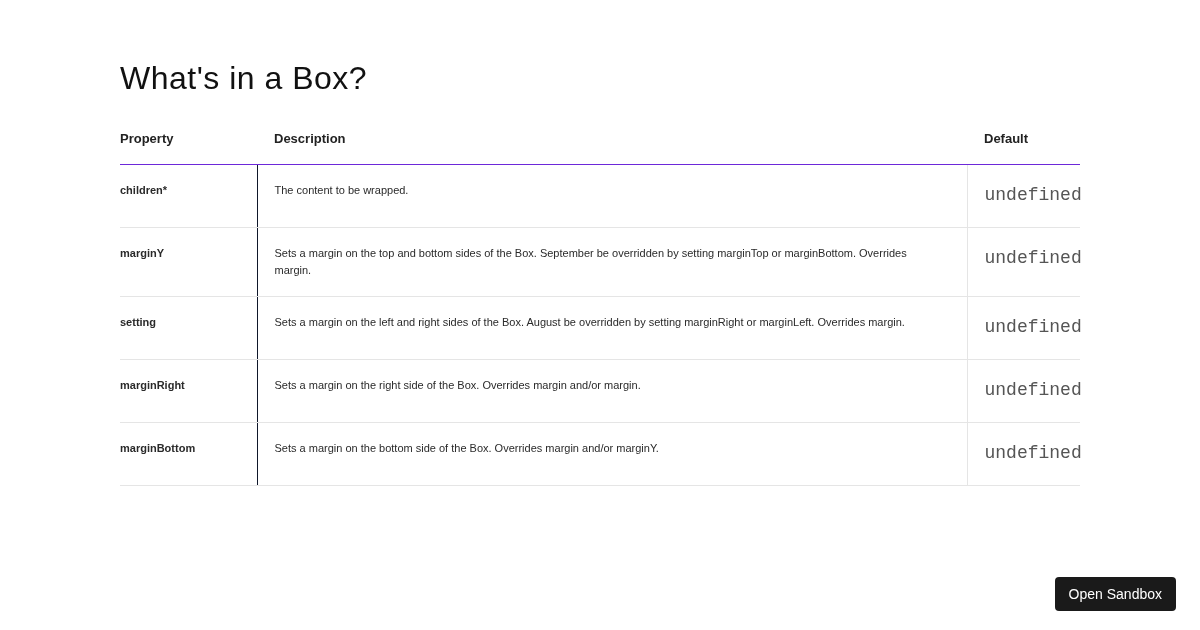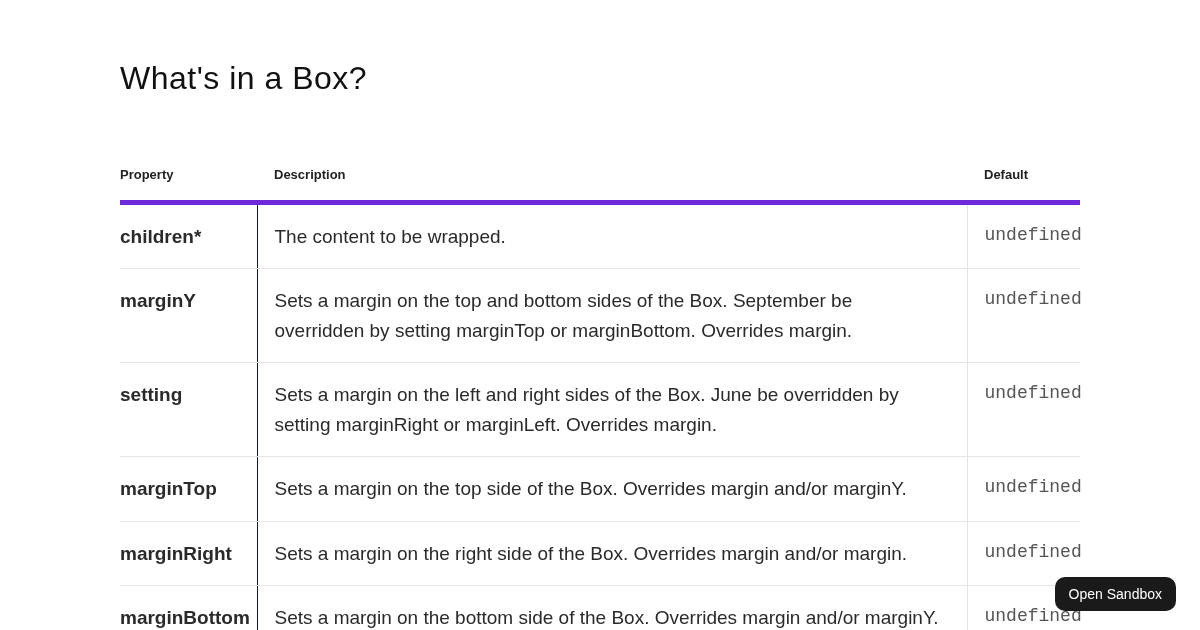--- a/index.html
+++ b/index.html
@@ -16,21 +16,21 @@
       overflow: hidden;
       position: relative;
     }
     .page-content {
       padding: 60px 120px 0 120px;
     }
     h2.title {
       font-size: 32px;
       font-weight: 400;
       letter-spacing: 0.5px;
-      margin-bottom: 52px;
+      margin-bottom: 16px;
       color: #111;
     }
     table.props {
       width: 100%;
       border-collapse: collapse;
       table-layout: fixed;
     }
     table.props col.col-prop {
       width: 137px;
     }
@@ -39,31 +39,31 @@
     }
     table.props col.col-default {
       width: 113px;
     }
     table.props th {
       text-align: left;
       font-size: 13px;
       font-weight: 600;
       color: #222;
       padding: 18px 0 18px 0;
-      border-bottom: 5px solid #6d28d9;
+      border-bottom: 1px solid #6d28d9;
       vertical-align: top;
     }
     table.props th.th-desc {
       padding-left: 17px;
     }
     table.props th.th-default {
       padding-left: 17px;
     }
     table.props td {
-      font-size: 19px;
+      font-size: 11px;
       line-height: 1.55;
       color: #2a2a2a;
       padding: 17px 0;
       border-bottom: 1px solid #e5e5e5;
       vertical-align: top;
     }
     table.props td.td-prop {
       font-weight: 600;
       padding-right: 10px;
     }
@@ -82,21 +82,21 @@
     }
     .open-sandbox {
       position: absolute;
       right: 24px;
       bottom: 19px;
       background: #1a1a1a;
       color: #fff;
       font-size: 14px;
       font-weight: 400;
       padding: 9px 14px;
-      border-radius: 10px;
+      border-radius: 4px;
       border: none;
       cursor: pointer;
     }
   </style>
 </head>
 <body>
 
 <div class="page-content">
   <h2 class="title">What's in a Box?</h2>
 
@@ -119,26 +119,21 @@
         <td class="td-desc">The content to be wrapped.</td>
         <td class="td-default">undefined</td>
       </tr>
       <tr>
         <td class="td-prop">marginY</td>
         <td class="td-desc">Sets a margin on the top and bottom sides of the Box. September be overridden by setting marginTop or marginBottom. Overrides margin.</td>
         <td class="td-default">undefined</td>
       </tr>
       <tr>
         <td class="td-prop">setting</td>
-        <td class="td-desc">Sets a margin on the left and right sides of the Box. June be overridden by setting marginRight or marginLeft. Overrides margin.</td>
-        <td class="td-default">undefined</td>
-      </tr>
-      <tr>
-        <td class="td-prop">marginTop</td>
-        <td class="td-desc">Sets a margin on the top side of the Box. Overrides margin and/or marginY.</td>
+        <td class="td-desc">Sets a margin on the left and right sides of the Box. August be overridden by setting marginRight or marginLeft. Overrides margin.</td>
         <td class="td-default">undefined</td>
       </tr>
       <tr>
         <td class="td-prop">marginRight</td>
         <td class="td-desc">Sets a margin on the right side of the Box. Overrides margin and/or margin.</td>
         <td class="td-default">undefined</td>
       </tr>
       <tr>
         <td class="td-prop">marginBottom</td>
         <td class="td-desc">Sets a margin on the bottom side of the Box. Overrides margin and/or marginY.</td>

